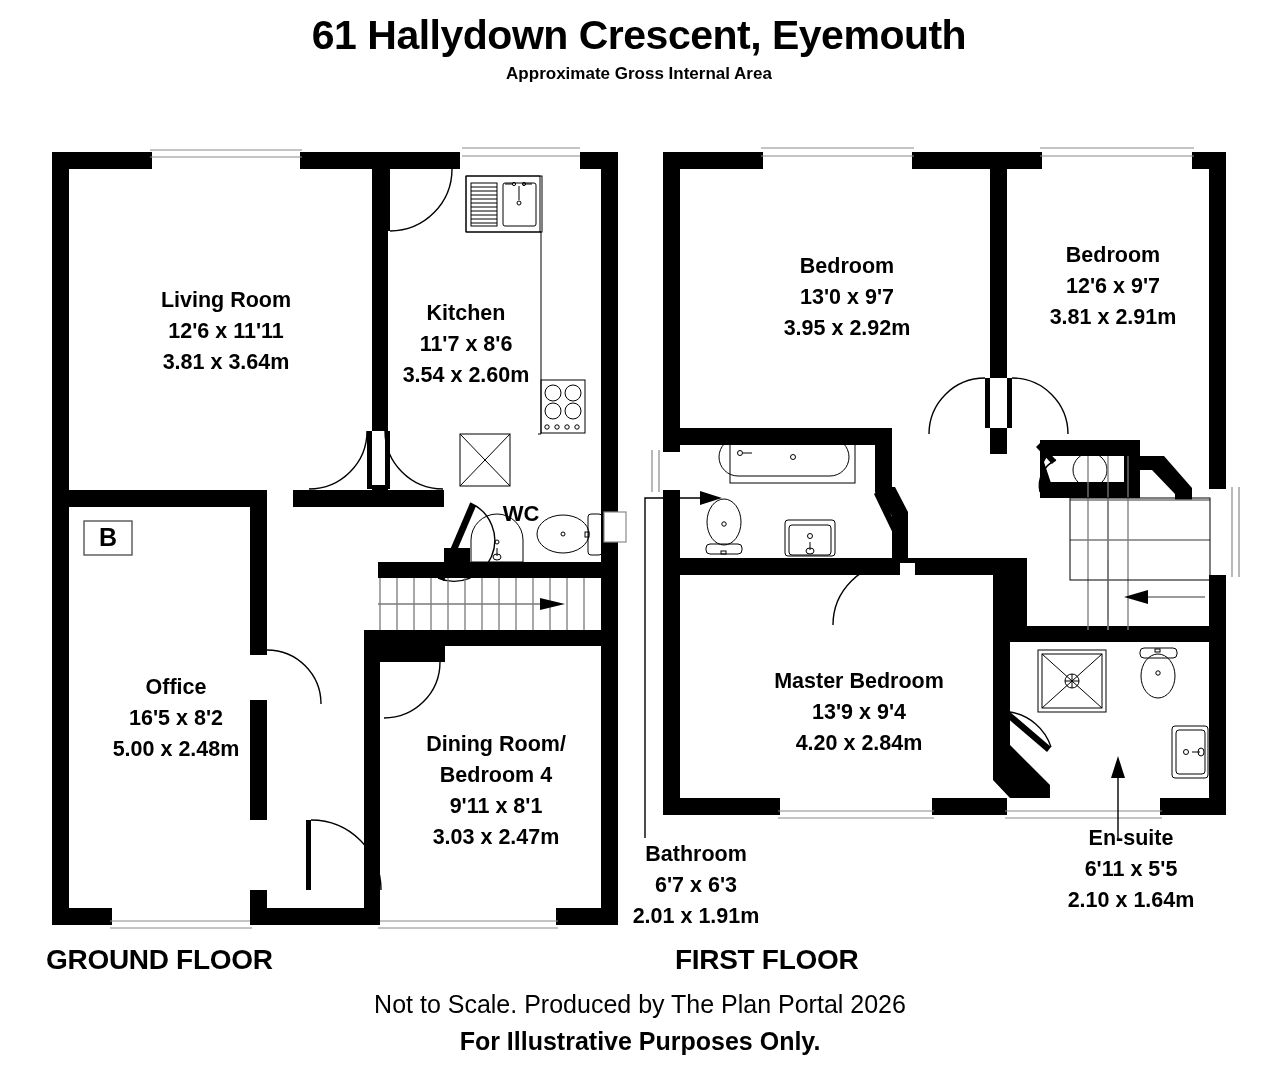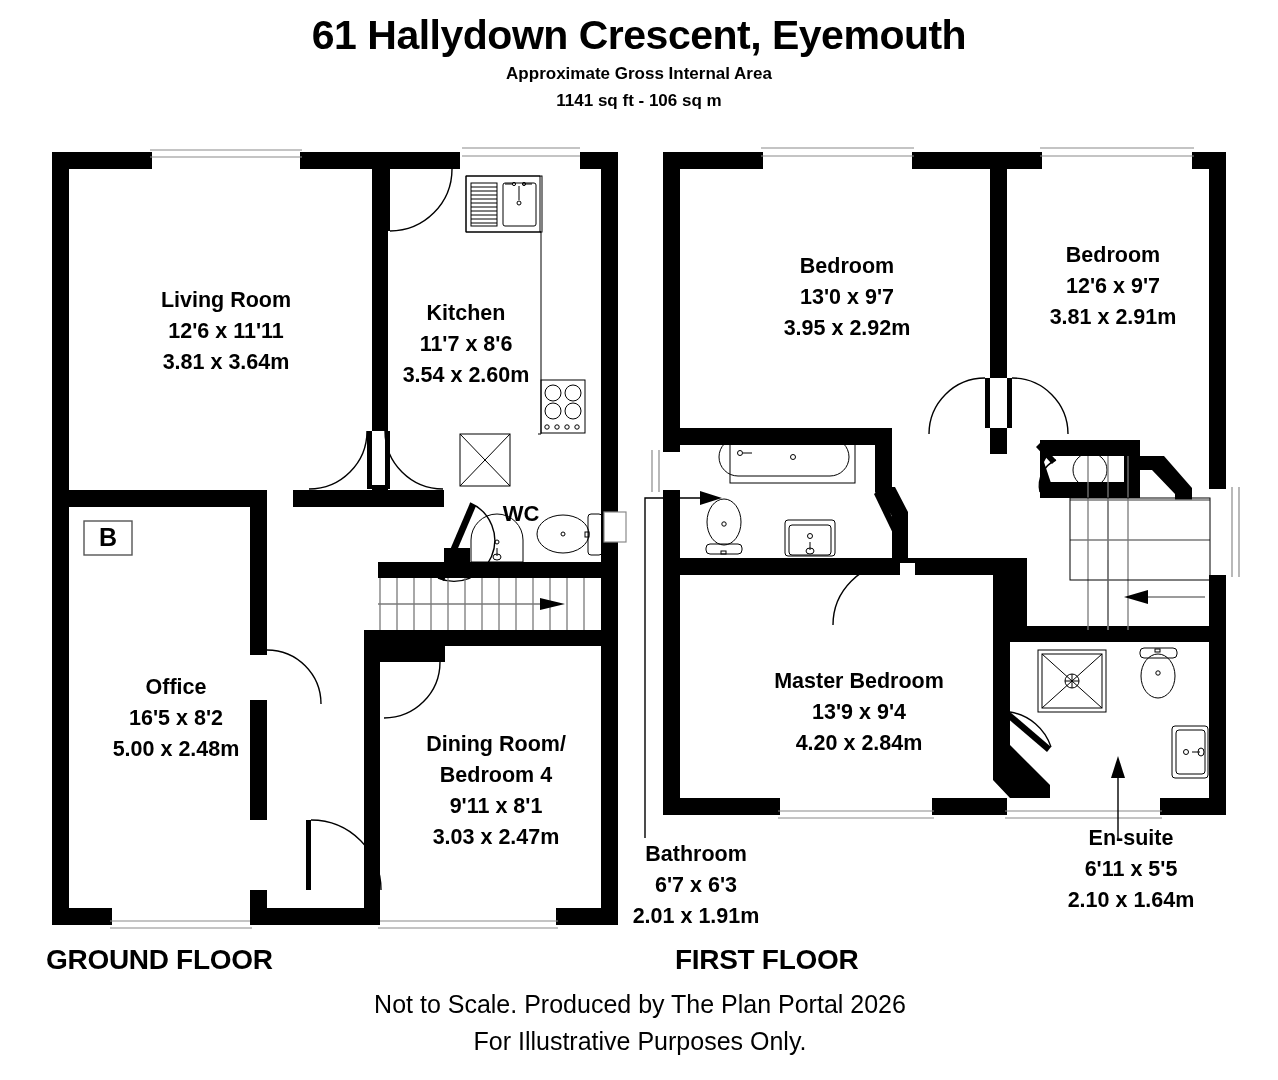--- a/index.html
+++ b/index.html
@@ -68,21 +68,21 @@
     text-align: center;
   }
   .footer-line1 {
     top: 990px;
     font-size: 25px;
     font-weight: normal;
   }
   .footer-line2 {
     top: 1027px;
     font-size: 25px;
-    font-weight: normal;
+    font-weight: bold;
   }
 
   
   .rm-name {
     font-family: "Liberation Sans", sans-serif;
     font-size: 21.5px;
     font-weight: bold;
     text-anchor: middle;
   }
   .rm-dim {
@@ -112,21 +112,20 @@
   .leader { fill: none; stroke: #000000; stroke-width: 1.4; }
 </style>
 </head>
 <body>
 
 <div id="page">
 
   <div class="header">
     <div class="title">61 Hallydown Crescent, Eyemouth</div>
     <div class="subtitle">Approximate Gross Internal Area</div>
-    <div class="subtitle">1141 sq ft - 106 sq m</div>
   </div>
 
   <svg class="plan-svg" width="1278" height="1080" viewBox="0 0 1278 1080" style="pointer-events:none;">
 
     <g>
 
       <rect class="wall" x="52" y="152" width="100" height="17"></rect>
       <rect class="wall" x="300" y="152" width="160" height="17"></rect>
       <rect class="wall" x="580" y="152" width="38" height="17"></rect>
 

